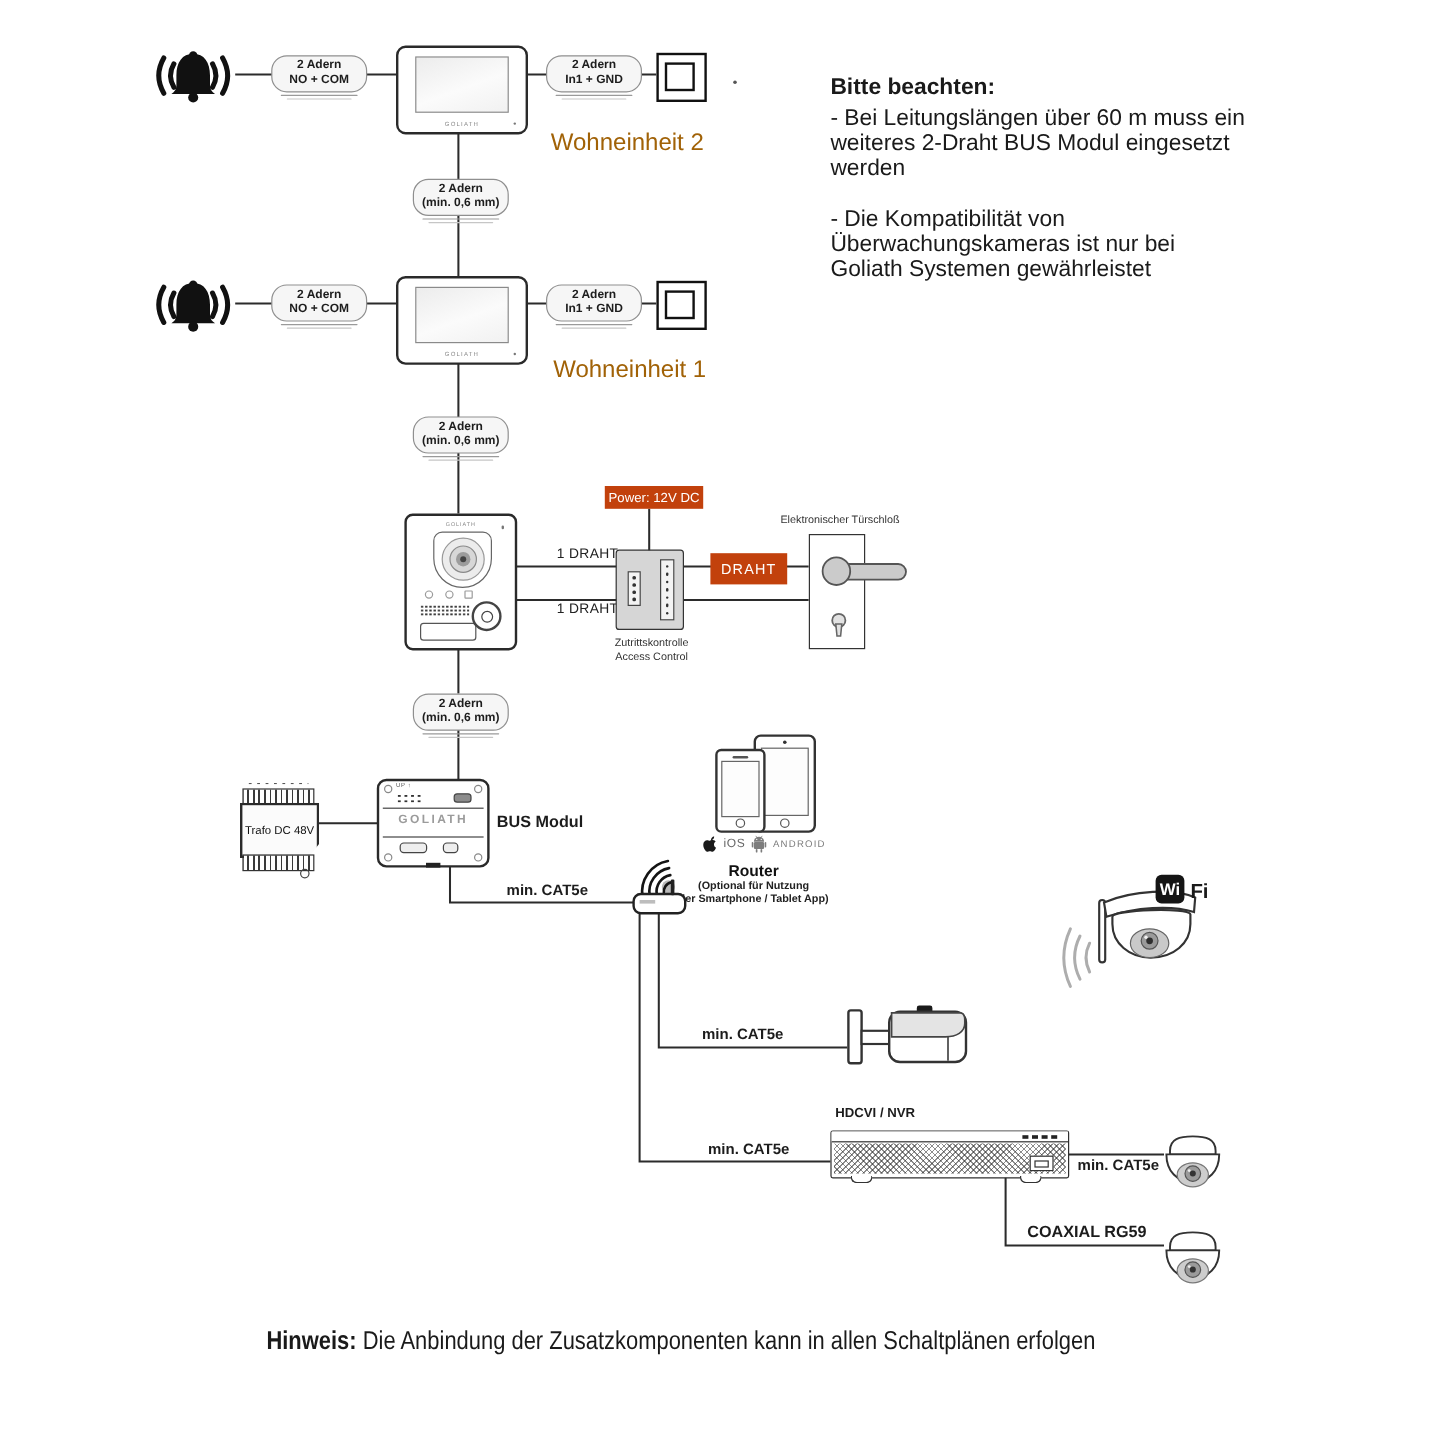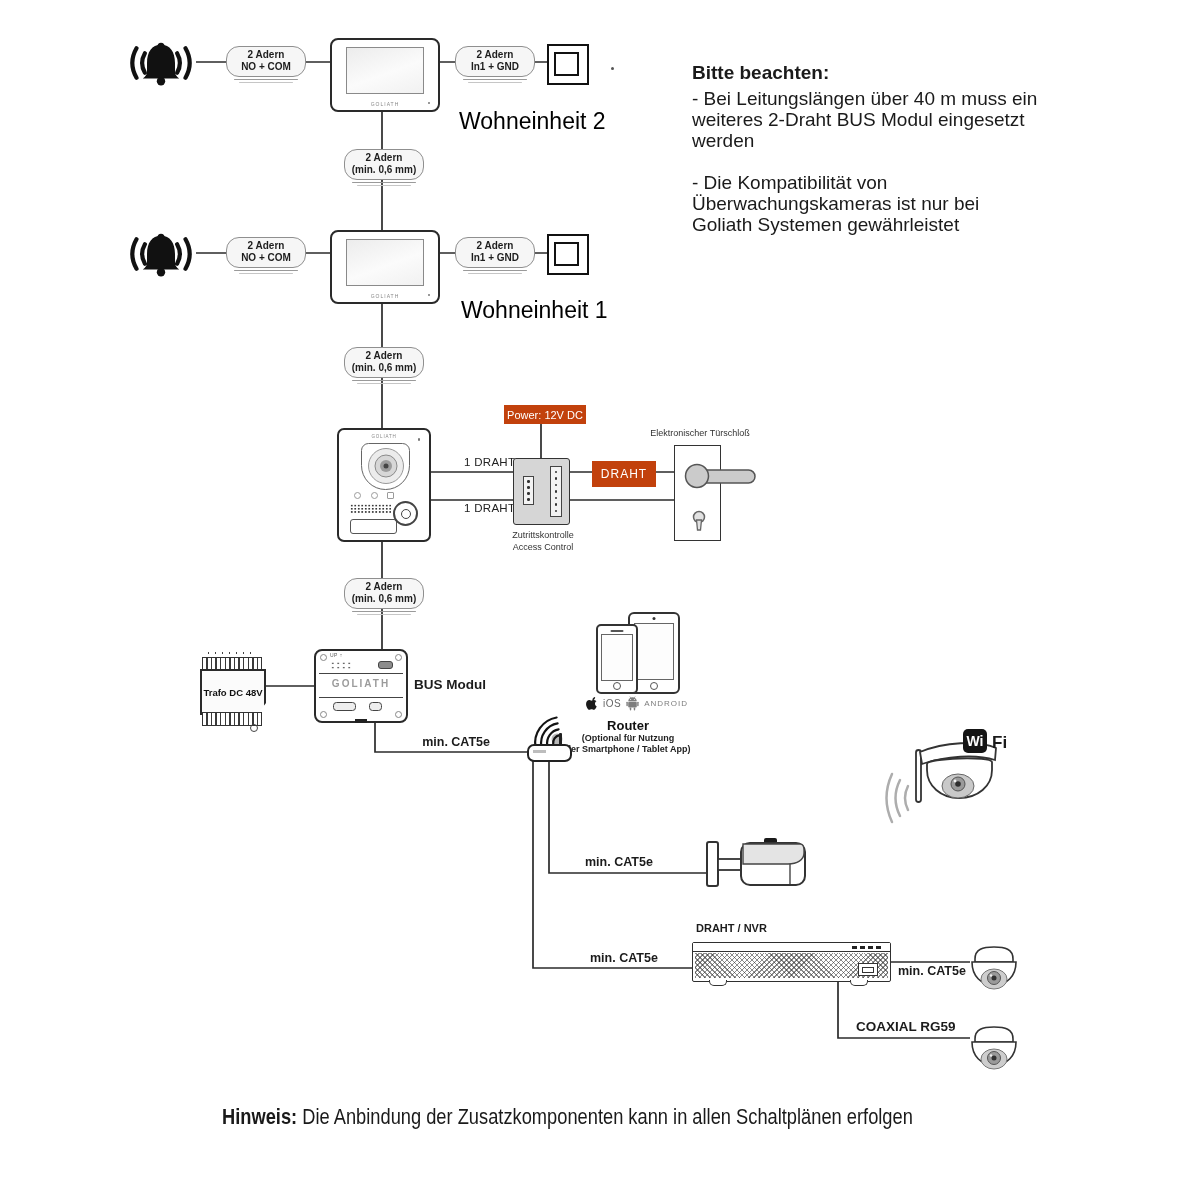--- a/index.html
+++ b/index.html
@@ -10,21 +10,21 @@
 
   
   .pill{position:absolute;width:78px;background:#f6f6f6;border:1.5px solid #8f8f8f;border-radius:13px;
         text-align:center;font-size:10px;font-weight:700;line-height:1.22;padding:2px 0 3px;color:#1d1d1d;z-index:4}
   .pill::after{content:"";position:absolute;left:7px;right:7px;bottom:-4px;height:1.6px;background:#9a9a9a;border-radius:2px}
   .pill::before{content:"";position:absolute;left:12px;right:12px;bottom:-7px;height:1.6px;background:#c6c6c6;border-radius:2px}
 
   .wire-label{position:absolute;font-weight:700;font-size:12.5px;color:#1c1c1c;white-space:nowrap;z-index:4}
   .plain-label{position:absolute;font-size:11.5px;color:#222;white-space:nowrap;letter-spacing:.3px;z-index:4}
   .tiny-label{position:absolute;font-size:9px;color:#333;text-align:center;line-height:1.3;z-index:4}
-  .unit-label{position:absolute;font-size:23px;color:#000000;white-space:nowrap;z-index:4}
+  .unit-label{position:absolute;font-size:20px;color:#a16207;white-space:nowrap;z-index:4}
   .blackbox{position:absolute;background:#c2410c;color:#fff;display:flex;align-items:center;justify-content:center;z-index:5}
 
   
   .monitor{position:absolute;width:106px;height:70px;background:#fff;border:2px solid #2a2a2a;border-radius:8px;z-index:3}
   .monitor .screen{position:absolute;left:14px;right:14px;top:7px;bottom:16px;border:1.5px solid #8a8a8a;
                    background:linear-gradient(160deg,#ececec,#fbfbfb 55%,#f1f1f1)}
   .monitor .mlogo{position:absolute;left:0;right:0;bottom:3px;text-align:center;font-size:5px;letter-spacing:1px;color:#888}
   .monitor .mdot{position:absolute;right:8px;bottom:6px;width:2.5px;height:2.5px;border-radius:50%;background:#777}
 
   
@@ -61,21 +61,21 @@
   
   .lock{position:absolute;left:674px;top:445px;width:85px;height:96px;z-index:3}
   .lock .plate{position:absolute;left:0;top:0;width:45px;height:94px;border:1.5px solid #333;background:#fff}
 
   
   .trafo48{position:absolute;left:198px;top:650px;width:66px;height:82px;z-index:3}
   .t48-top{position:absolute;top:1px;left:7px;width:52px;height:4px;background-image:radial-gradient(#444 1px,transparent 1.2px);background-size:7px 4px}
   .comb{position:absolute;left:4px;width:58px;height:12px;border:1px solid #333;
         background:repeating-linear-gradient(90deg,#fff 0 3.2px,#3a3a3a 3.2px 4.6px)}
   .t48-box{position:absolute;left:2px;top:19px;width:62px;height:42px;border:2px solid #2a2a2a;background:#fbfbfb;
-           display:flex;align-items:center;justify-content:center;font-size:9.5px;font-weight:700;
+           display:flex;align-items:center;justify-content:center;font-size:9.5px;font-weight:400;
            clip-path:polygon(0 0,100% 0,100% 74%,86% 100%,0 100%)}
   .t48-screw{position:absolute;left:52px;top:74px;width:6px;height:6px;border:1px solid #444;border-radius:50%}
 
   
   .bus{position:absolute;left:314px;top:649px;width:90px;height:70px;border:2px solid #2a2a2a;border-radius:8px;background:#fff;z-index:3}
   .bus .screw{position:absolute;width:5px;height:5px;border:1px solid #888;border-radius:50%}
   .bus .up{position:absolute;top:1px;left:14px;font-size:5px;color:#555;letter-spacing:.5px}
   .bus-dots{position:absolute;left:14px;top:10px;width:22px;height:8px;background-image:radial-gradient(#333 1px,transparent 1.2px);background-size:5.5px 4.5px}
   .bus-conn1{position:absolute;right:13px;top:10px;width:13px;height:6px;border:1px solid #444;border-radius:3px;background:#8c8c8c}
   .bus-line{position:absolute;left:3px;right:3px;border-top:1.5px solid #444}
@@ -388,21 +388,21 @@
   <svg class="abs" style="left:702px;top:836px;z-index:3" width="110" height="56" viewBox="0 0 110 56">
     <rect x="62" y="2" width="13" height="6" rx="2" fill="#1a1a1a"></rect>
     <rect x="5" y="6" width="11" height="44" rx="2" fill="#fff" stroke="#333" stroke-width="2"></rect>
     <rect x="16" y="23" width="23" height="11" fill="#fff" stroke="#333" stroke-width="1.8"></rect>
     <rect x="39" y="7" width="64" height="42" rx="9" fill="#fff" stroke="#333" stroke-width="2"></rect>
     <path d="M41,8 L98,8 C101,8 102,10 102,14 L102,17 C102,24 95,28 86,28 L41,28 Z" fill="#e4e4e4" stroke="#444" stroke-width="1.4"></path>
     <line x1="88" y1="28" x2="88" y2="48" stroke="#444" stroke-width="1.4"></line>
   </svg>
 
   <div class="wire-label" style="left:590px;top:951px">min. CAT5e</div>
-  <div class="wire-label" style="left:696px;top:922px;font-size:11px">DRAHT / NVR</div>
+  <div class="wire-label" style="left:696px;top:922px;font-size:11px">HDCVI / NVR</div>
   <div class="nvr">
     <div class="nvr-top">
       <div class="nvr-btn" style="right:9px"></div>
       <div class="nvr-btn" style="right:17px"></div>
       <div class="nvr-btn" style="right:25px"></div>
       <div class="nvr-btn" style="right:33px"></div>
     </div>
     <div class="nvr-mesh"></div>
     <div class="nvr-usb">
         <i></i>
@@ -426,21 +426,21 @@
     <path d="M9,15 C9,5 17,3 28,3 C39,3 47,5 47,15 L47,18 L9,18 Z" fill="#fff" stroke="#333" stroke-width="1.6"></path>
     <path d="M6,18 L50,18 C50,32 41,41 28,41 C15,41 6,32 6,18 Z" fill="#fff" stroke="#333" stroke-width="1.6"></path>
     <ellipse cx="28" cy="35" rx="13" ry="10" fill="#cdcdcd" stroke="#777" stroke-width="1"></ellipse>
     <circle cx="28" cy="34" r="6.5" fill="#9a9a9a" stroke="#555" stroke-width="1"></circle>
     <circle cx="28" cy="34" r="2.5" fill="#333"></circle>
     <circle cx="25" cy="31.5" r="1.2" fill="#eee"></circle>
   </svg>
 
   <div class="notes">
     <h3>Bitte beachten:</h3>
-    <p>- Bei Leitungslängen über 40 m muss ein weiteres 2-Draht BUS Modul eingesetzt werden</p>
+    <p>- Bei Leitungslängen über 60 m muss ein weiteres 2-Draht BUS Modul eingesetzt werden</p>
     <p>- Die Kompatibilität von Überwachungskameras ist nur bei Goliath Systemen gewährleistet</p>
   </div>
 
   <div class="footer">
     <b>Hinweis:</b><span>Die Anbindung der Zusatzkomponenten kann in allen Schaltplänen erfolgen</span>
   </div>
 
 </div>
 
 </body></html>

